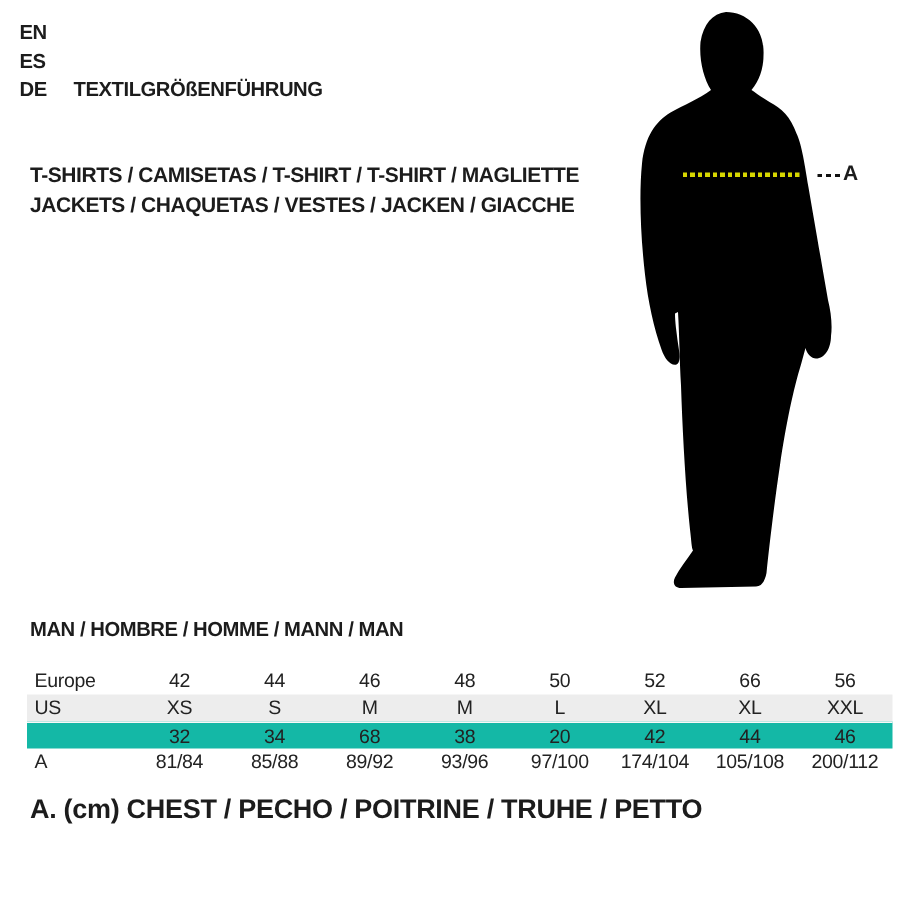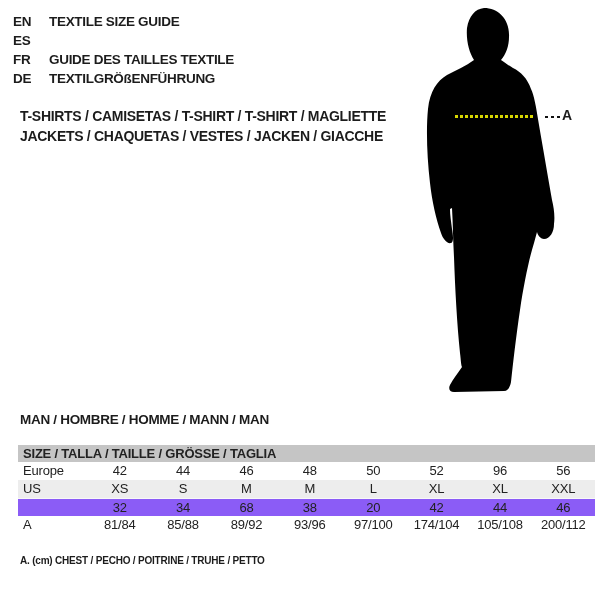--- a/index.html
+++ b/index.html
@@ -25,41 +25,36 @@
 
   
   .section-title{top:412px;left:20px;font-size:13.5px;font-weight:700;letter-spacing:-0.3px;}
 
   
   .size-table{top:445px;left:18px;width:577px;font-size:13px;letter-spacing:-0.2px;}
   .tbl-header{background:#c5c5c5;height:17px;line-height:17px;padding-left:5px;
               font-weight:700;color:#222;}
   .tbl-row{display:flex;height:18px;line-height:18px;color:#222;align-items:center;}
   .tbl-row.alt{background:#ededed;}
-  .tbl-row.alt2{background:#8b5cf6;border-top:1px solid #f8f8f8;height:17px;line-height:17px;}
+  .tbl-row.alt2{background:#14b8a6;border-top:1px solid #f8f8f8;height:17px;line-height:17px;}
   .tbl-label{flex:0 0 65px;padding-left:5px;}
   .tbl-cell{flex:1;text-align:center;}
 
   
-  .footnote{top:555px;left:20px;font-size:10px;font-weight:700;letter-spacing:-0.2px;text-align:right;}
+  .footnote{top:529px;left:20px;font-size:18px;font-weight:700;letter-spacing:-0.2px;text-align:right;}
 </style>
 </head>
 <body>
 
 <div class="abs lang-block">
   <div class="lang-row">
     <span class="lang-code">EN</span>
-    <span class="lang-label">TEXTILE SIZE GUIDE</span>
   </div>
   <div class="lang-row">
     <span class="lang-code">ES</span>
-  </div>
-  <div class="lang-row">
-    <span class="lang-code">FR</span>
-    <span class="lang-label">GUIDE DES TAILLES TEXTILE</span>
   </div>
   <div class="lang-row">
     <span class="lang-code">DE</span>
     <span class="lang-label">TEXTILGRÖßENFÜHRUNG</span>
   </div>
 </div>
 
 <div class="abs garments">
   <div>T-SHIRTS / CAMISETAS / T-SHIRT / T-SHIRT / MAGLIETTE</div>
   <div>JACKETS / CHAQUETAS / VESTES / JACKEN / GIACCHE</div>
@@ -100,31 +95,30 @@
     Z"></path>
 </svg>
 
 <div class="abs measure-line"></div>
 <div class="abs measure-dashes"></div>
 <div class="abs measure-label">A</div>
 
 <div class="abs section-title">MAN / HOMBRE / HOMME / MANN / MAN</div>
 
 <div class="abs size-table">
-  <div class="tbl-header">SIZE / TALLA / TAILLE / GRÖSSE / TAGLIA</div>
 
   <div class="tbl-row">
     <span class="tbl-label">Europe</span>
     <span class="tbl-cell">42</span>
     <span class="tbl-cell">44</span>
     <span class="tbl-cell">46</span>
     <span class="tbl-cell">48</span>
     <span class="tbl-cell">50</span>
     <span class="tbl-cell">52</span>
-    <span class="tbl-cell">96</span>
+    <span class="tbl-cell">66</span>
     <span class="tbl-cell">56</span>
   </div>
 
   <div class="tbl-row alt">
     <span class="tbl-label">US</span>
     <span class="tbl-cell">XS</span>
     <span class="tbl-cell">S</span>
     <span class="tbl-cell">M</span>
     <span class="tbl-cell">M</span>
     <span class="tbl-cell">L</span>

